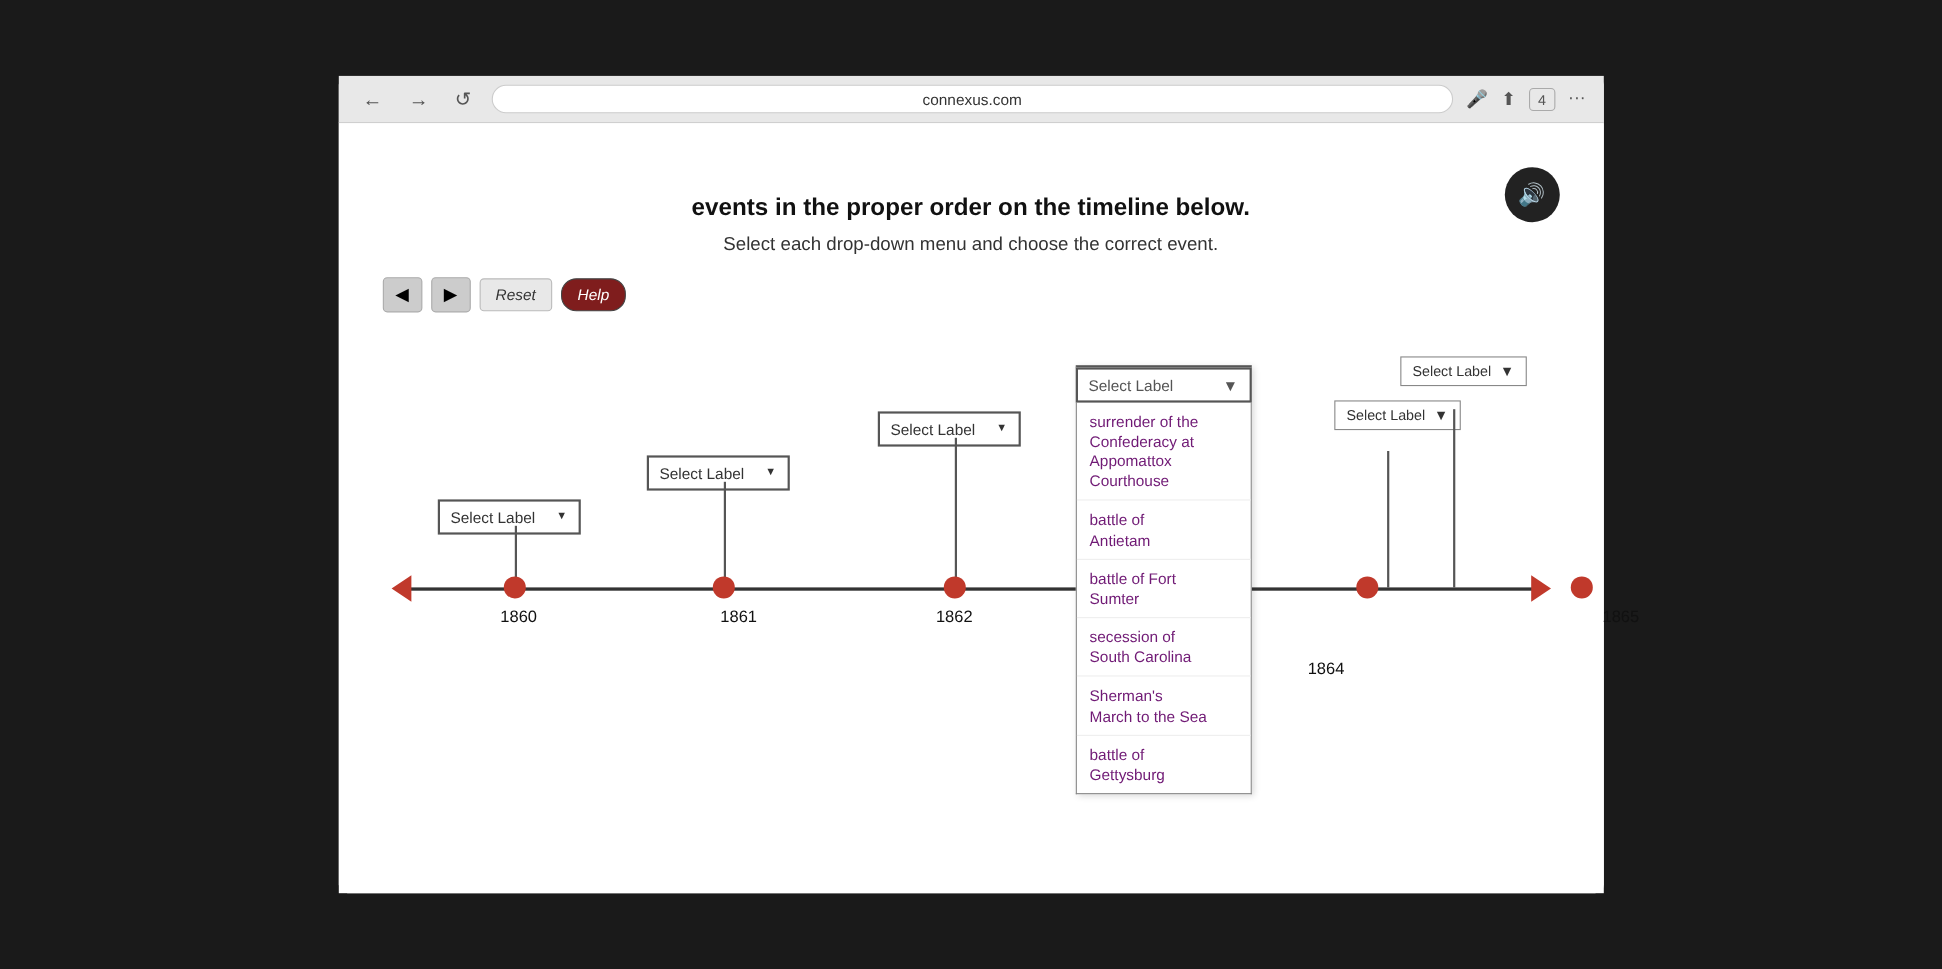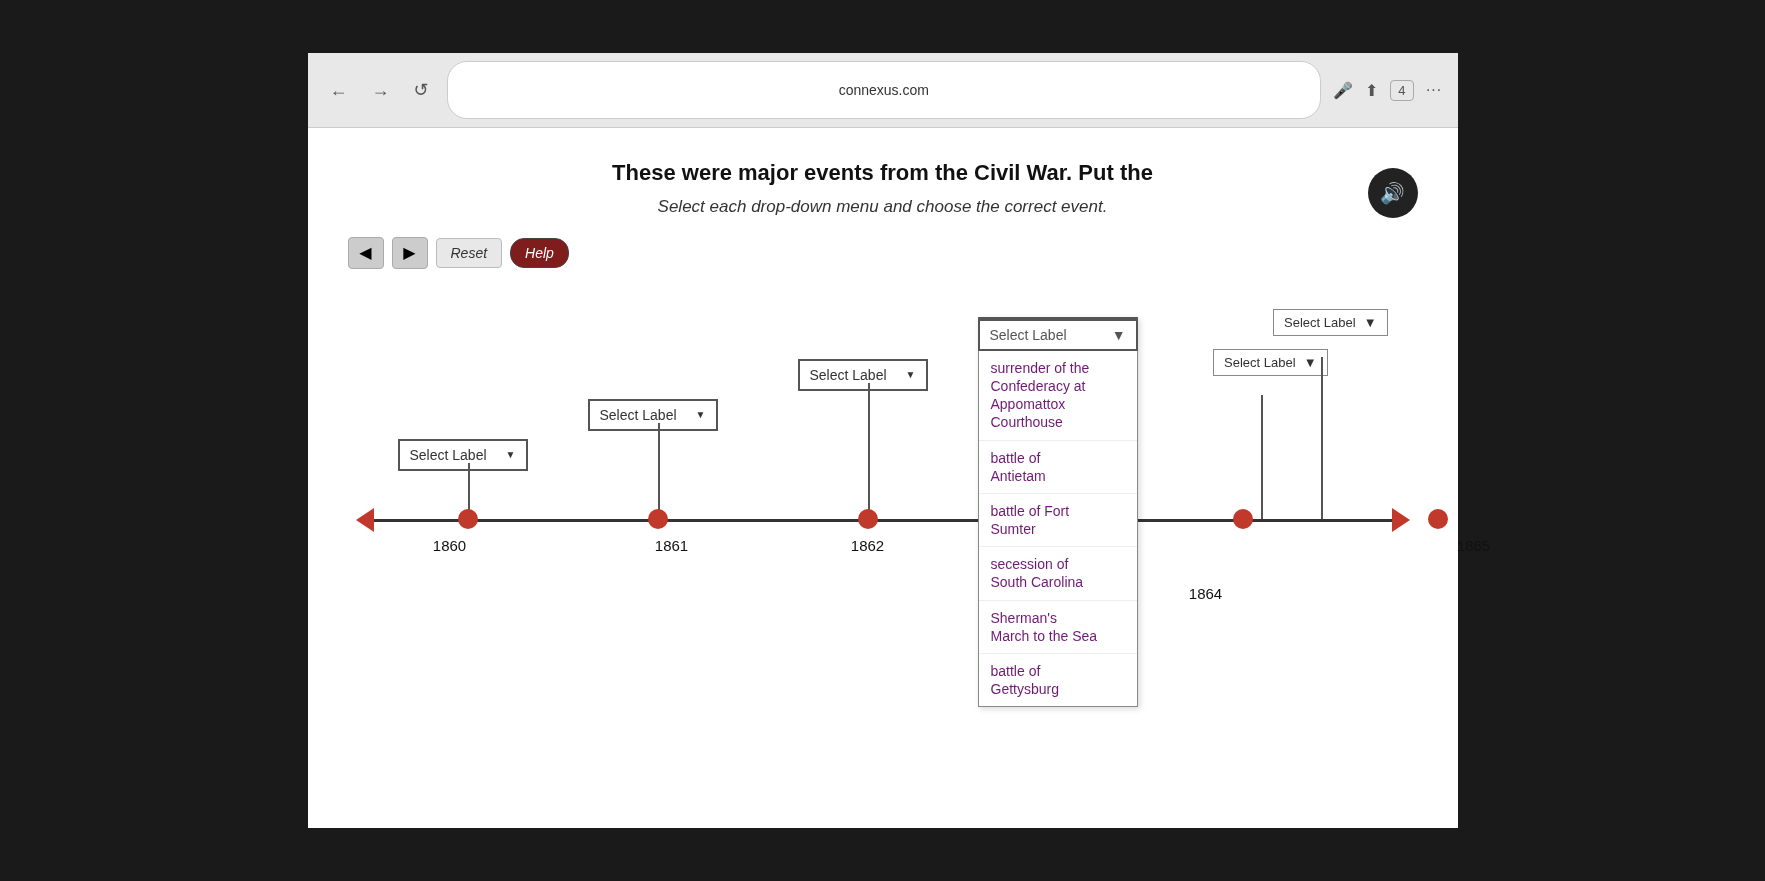--- a/index.html
+++ b/index.html
@@ -37,21 +37,21 @@
       cursor: pointer;
       color: #555;
       padding: 2px 6px;
     }
 
     .browser-url {
       flex: 1;
       background: white;
       border: 1px solid #ccc;
       border-radius: 20px;
-      padding: 20px 16px;
+      padding: 4px 16px;
       text-align: center;
       font-size: 14px;
       color: #333;
     }
 
     .browser-icons {
       display: flex;
       gap: 12px;
       align-items: center;
       color: #555;
@@ -82,21 +82,20 @@
     .page-title {
       font-size: 22px;
       font-weight: bold;
       line-height: 1.4;
       color: #111;
       margin-bottom: 8px;
     }
 
     .page-subtitle {
       font-size: 17px;
-      font-style: italic;
       color: #333;
     }
 
     .sound-btn {
       position: absolute;
       right: 0;
       top: 10px;
       width: 50px;
       height: 50px;
       border-radius: 50%;
@@ -303,21 +302,22 @@
       <span>⬆</span>
       <span class="browser-icon-badge">4</span>
       <span>···</span>
     </div>
   </div>
 
   <div class="page-content">
 
     <div class="page-header">
       <div class="page-title">
-        <span>These were major events from the Civil War. Put the</span><br>
+        <br>
+        <span>events in the proper order on the timeline below.</span>
       </div>
       <div class="page-subtitle">Select each drop-down menu and choose the correct event.</div>
       <button class="sound-btn">
         <span>🔊</span>
       </button>
     </div>
 
     <div class="toolbar">
       <button class="toolbar-nav">◀</button>
       <button class="toolbar-nav">▶</button>
@@ -384,21 +384,21 @@
 
       <div class="timeline-arrow-right"></div>
 
       <div class="timeline-point" style="left: 120px;"></div>
       <div class="timeline-point" style="left: 310px;"></div>
       <div class="timeline-point" style="left: 520px;"></div>
       <div class="timeline-point" style="left: 700px;"></div>
       <div class="timeline-point" style="left: 895px;"></div>
       <div class="timeline-point" style="left: 1090px;"></div>
 
-      <div class="timeline-label" style="left: 102px;">1860</div>
+      <div class="timeline-label" style="left: 124px;">1860</div>
       <div class="timeline-label" style="left: 324px;">1861</div>
       <div class="timeline-label" style="left: 520px;">1862</div>
       <div class="timeline-label" style="left: 700px;">1863</div>
       <div class="timeline-label" style="left: 858px; margin-top: 48px;">1864</div>
       <div class="timeline-label" style="left: 1126px;">1865</div>
 
     </div>
 
   </div>
 

